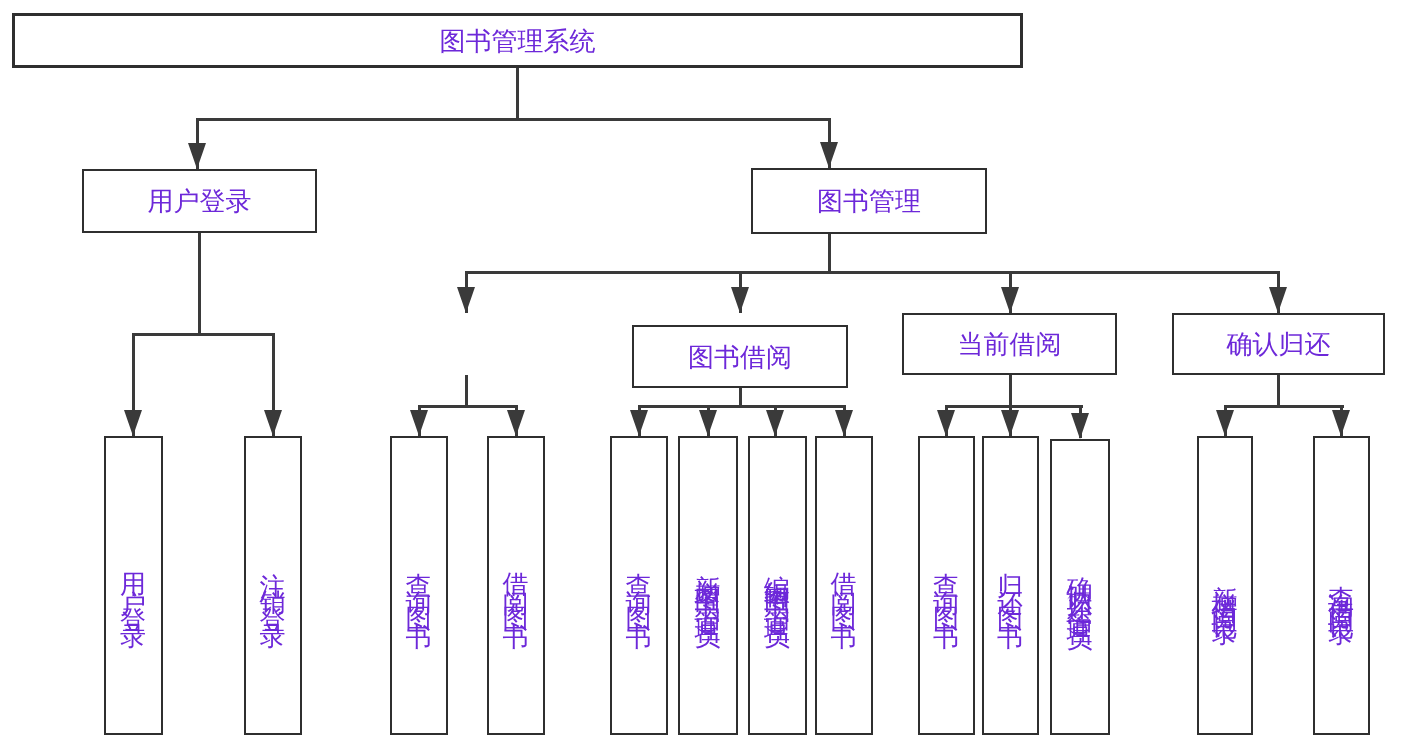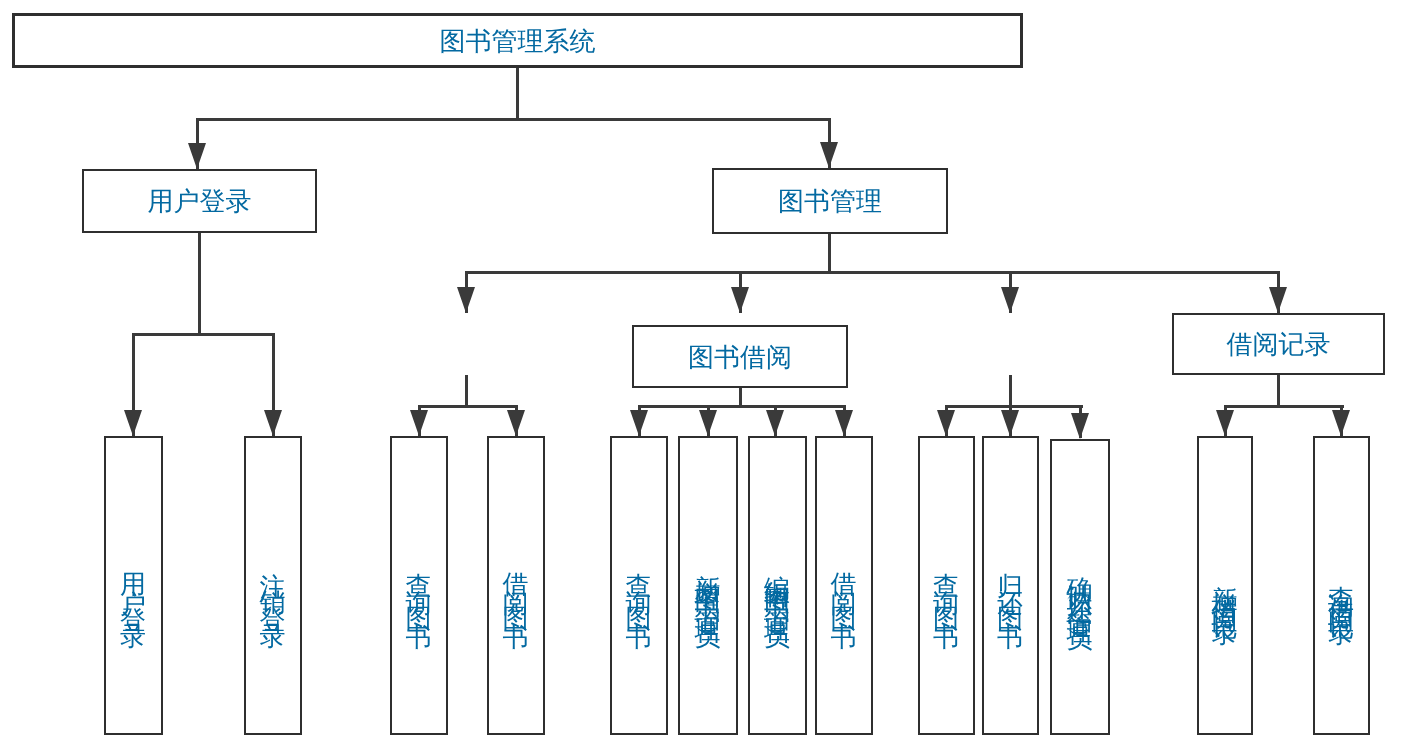--- a/index.html
+++ b/index.html
@@ -11,21 +11,21 @@
     overflow:hidden;
   }
   .node{
     position:absolute;
     box-sizing:border-box;
     border:2.5px solid #2f2f2f;
     background:#ffffff;
     display:flex;
     align-items:center;
     justify-content:center;
-    color:#0369a1;
+    color:#6d28d9;
     font-size:26px;
     line-height:1;
     white-space:nowrap;
   }
   .root{border-width:3px;}
   .leaf{
     writing-mode:vertical-rl;
     text-orientation:mixed;
     letter-spacing:7px;
     white-space:normal;
@@ -108,24 +108,25 @@
   <div class="line" style="left:1276.5px;top:375px;width:3px;height:33px"></div>
   <div class="line" style="left:1223.5px;top:405px;width:120px;height:3px"></div>
   <div class="line" style="left:1223.5px;top:405px;width:3px;height:31px"></div>
   <div class="line" style="left:1339.5px;top:405px;width:3px;height:31px"></div>
   <div class="arrow" style="left:1216px;top:410px"></div>
   <div class="arrow" style="left:1332px;top:410px"></div>
 
   <div class="node root" style="left:12px;top:13px;width:1011px;height:55px">图书管理系统</div>
 
   <div class="node" style="left:82px;top:169px;width:235px;height:64px">用户登录</div>
-  <div class="node" style="left:712px;top:168px;width:236px;height:66px">图书管理</div>
+  <div class="node" style="left:751px;top:168px;width:236px;height:66px">图书管理</div>
 
   <div class="node" style="left:632px;top:325px;width:216px;height:63px">图书借阅</div>
-  <div class="node" style="left:1172px;top:313px;width:213px;height:62px">借阅记录</div>
+  <div class="node" style="left:902px;top:313px;width:215px;height:62px">当前借阅</div>
+  <div class="node" style="left:1172px;top:313px;width:213px;height:62px">确认归还</div>
 
   <div class="node leaf ls-wide" style="left:104px;top:436px;width:59px;height:299px">用户登录</div>
   <div class="node leaf ls-wide" style="left:244px;top:436px;width:58px;height:299px">注销登录</div>
 
   <div class="node leaf ls-wide" style="left:390px;top:436px;width:58px;height:299px">查询图书</div>
   <div class="node leaf ls-wide" style="left:487px;top:436px;width:58px;height:299px">借阅图书</div>
 
   <div class="node leaf ls-wide" style="left:610px;top:436px;width:58px;height:299px">查询图书</div>
   <div class="node leaf" style="left:678px;top:436px;width:60px;height:299px">新增图书（管理员）</div>
   <div class="node leaf" style="left:748px;top:436px;width:59px;height:299px">编辑图书（管理员）</div>

